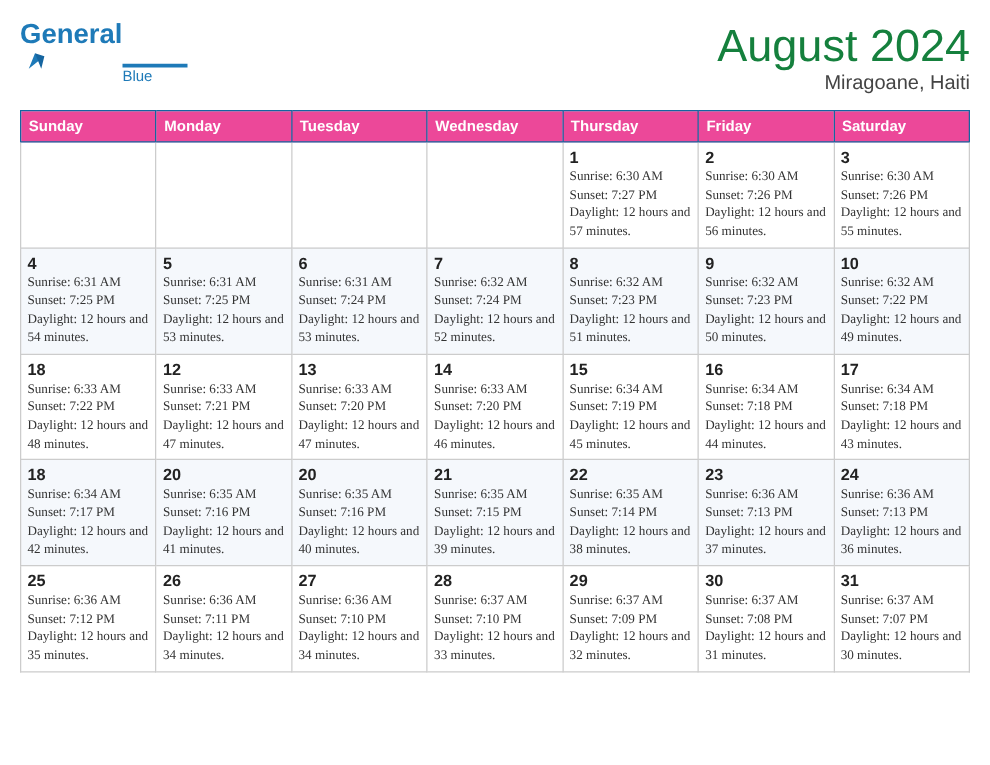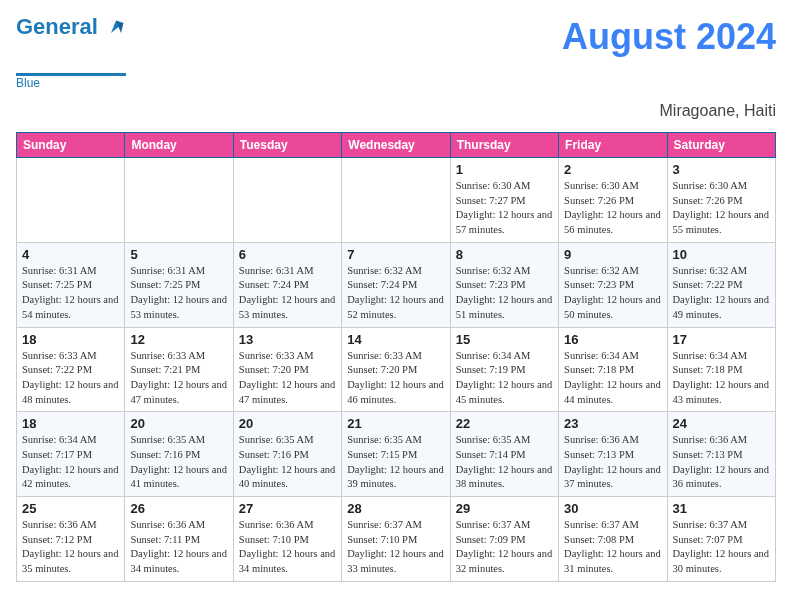--- a/index.html
+++ b/index.html
@@ -11,21 +11,20 @@
       padding: 16px;
     }
     .header {
       display: flex;
       justify-content: space-between;
       align-items: flex-start;
       margin-bottom: 12px;
     }
     .logo {
       display: flex;
-      flex-direction: column;
       align-items: flex-start;
     }
     .logo-text {
       font-size: 22px;
       font-weight: bold;
       color: #1a1a2e;
       line-height: 1;
     }
     .logo-text span {
       color: #1e7ab8;
@@ -36,27 +35,26 @@
       font-weight: normal;
       border-top: 3px solid #1e7ab8;
       width: 100%;
       margin-top: 35px;
     }
     .title-block {
       text-align: right;
     }
     .month-year {
       font-size: 36px;
-      font-weight: bold;
-      color: #3b82f6;
+      font-weight: normal;
+      color: #15803d;
     }
     .location {
       font-size: 16px;
       color: #444;
-      margin-top: 44px;
     }
     .calendar {
       width: 100%;
       border-collapse: collapse;
       font-size: 11px;
     }
     .calendar th {
       background: #ec4899;
       color: #fff;
       text-align: left;

